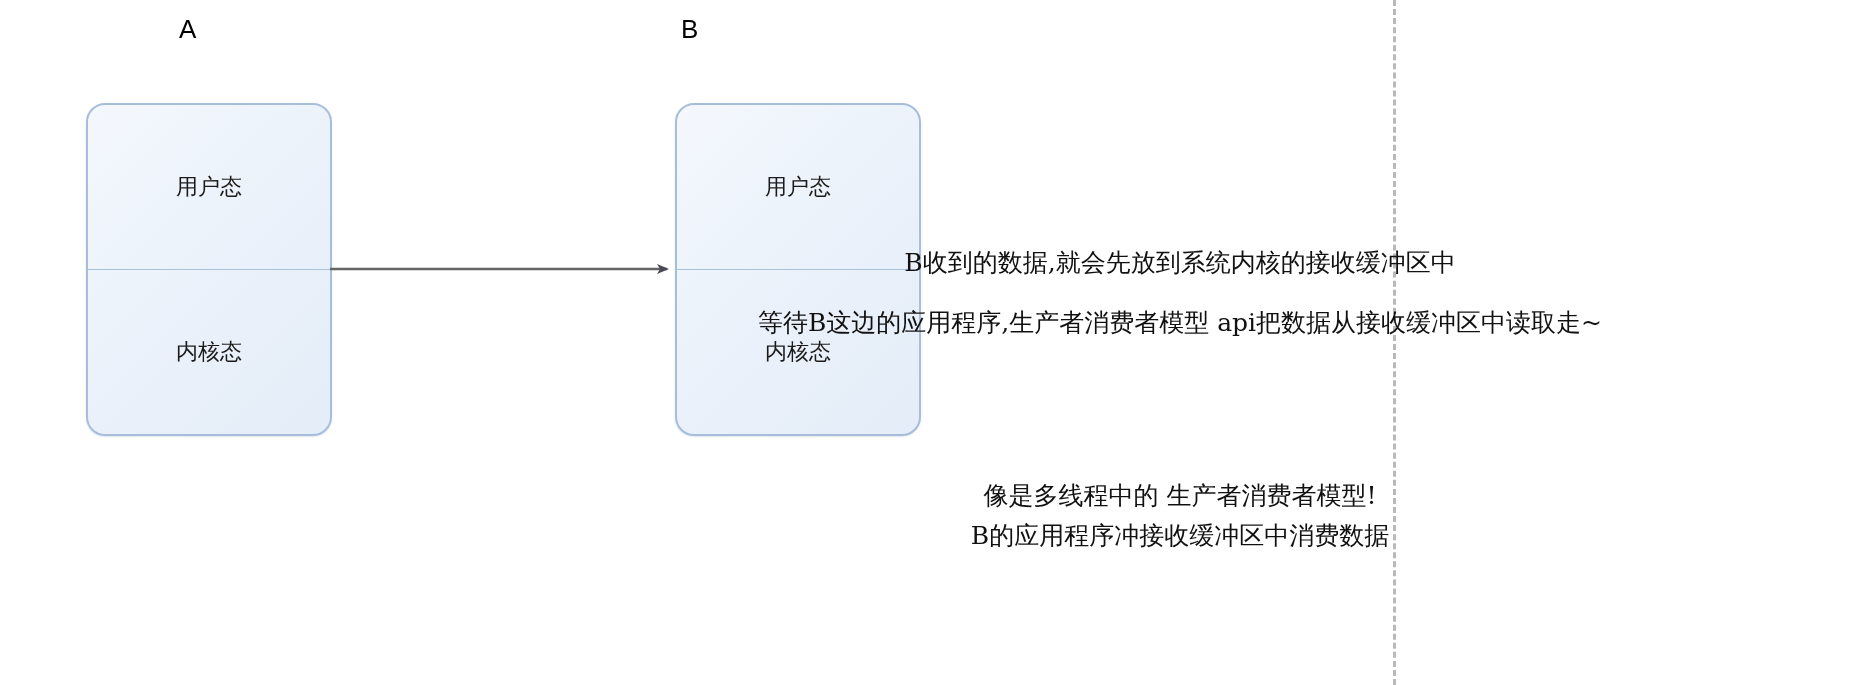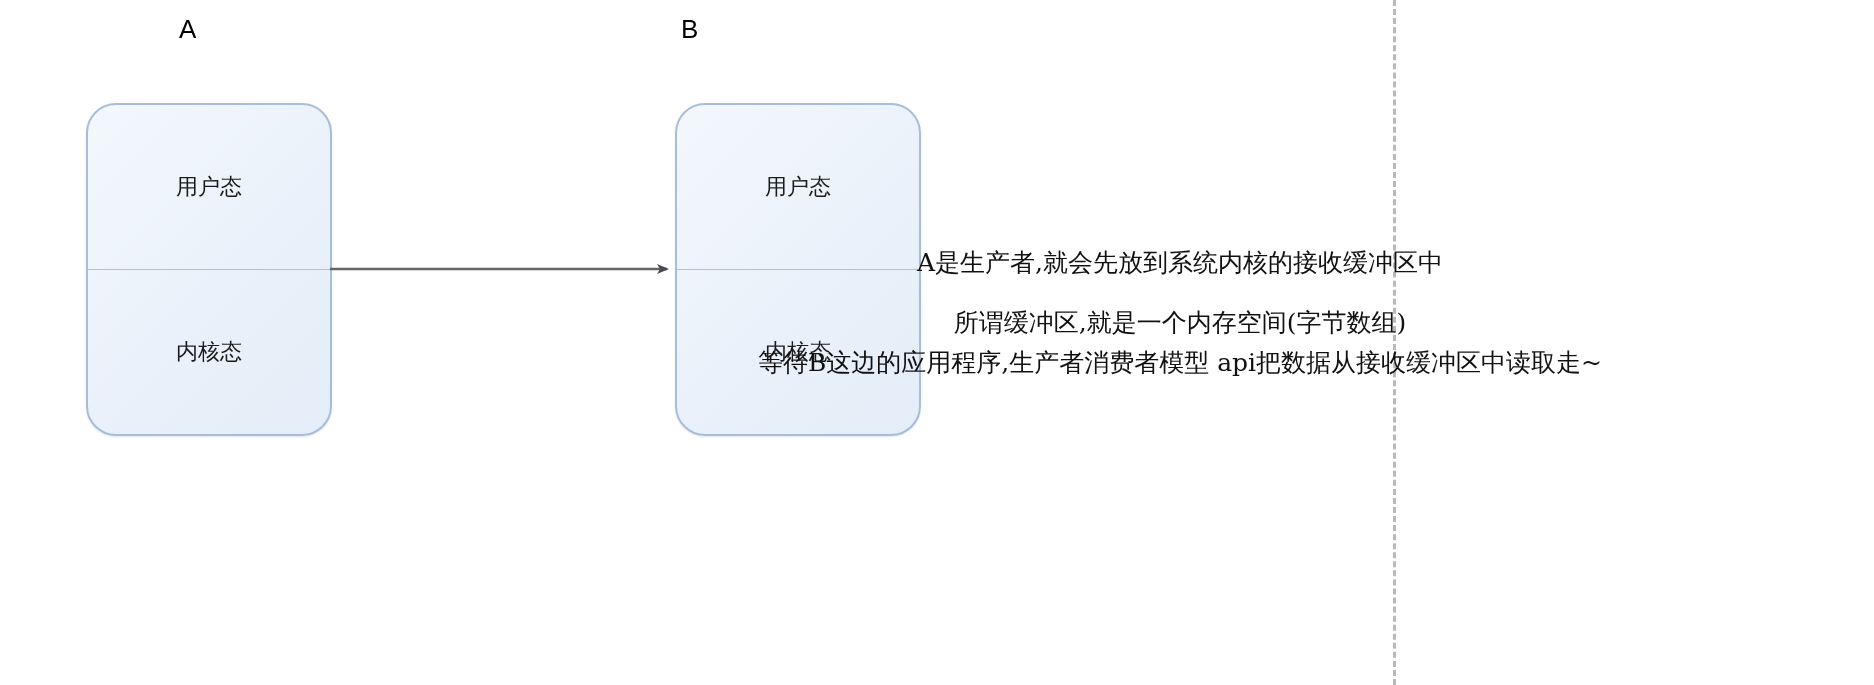--- a/index.html
+++ b/index.html
@@ -35,21 +35,21 @@
     color: #000000;
     text-align: center;
     width: 60px;
     letter-spacing: 0.5px;
   }
   .host-box {
     position: absolute;
     width: 246px;
     height: 333px;
     border: 2px solid #a6bddb;
-    border-radius: 30px;
+    border-radius: 19px;
     background: linear-gradient(135deg, #f4f8fd 0%, #eaf1fa 55%, #e4edf8 100%);
     box-sizing: border-box;
     box-shadow: 0 1px 2px rgba(120,140,170,0.22);
     overflow: hidden;
   }
   .host-half {
     position: relative;
     height: 50%;
     display: flex;
     align-items: center;
@@ -116,24 +116,25 @@
   <svg class="arrow-svg" style="left:330px; top:252px;" width="350" height="40" viewBox="0 0 350 40">
     <defs>
       <marker id="arrowHead" markerWidth="12" markerHeight="12" refX="10" refY="5" orient="auto" markerUnits="userSpaceOnUse">
         <path d="M0,0 L12,5 L0,10 L3,5 Z" fill="#4a4a55"></path>
       </marker>
     </defs>
     <line x1="0" y1="17" x2="337" y2="17" stroke="#666666" stroke-width="2.6" marker-end="url(#arrowHead)"></line>
   </svg>
 
   <div class="note-block" style="left:780px; top:243px; width:800px;">
-    <div class="note-line">A是生产者,就会先放到系统内核的接收缓冲区中</div>
+    <div class="note-line">B收到的数据,就会先放到系统内核的接收缓冲区中</div>
   </div>
 
   <div class="note-block" style="left:700px; top:303px; width:960px;">
-    <div class="note-line">所谓缓冲区,就是一个内存空间(字节数组)</div>
     <div class="note-line">等待B这边的应用程序,生产者消费者模型 api把数据从接收缓冲区中读取走~</div>
   </div>
 
   <div class="note-block" style="left:780px; top:476px; width:800px;">
+    <div class="note-line">像是多线程中的 生产者消费者模型!</div>
+    <div class="note-line">B的应用程序冲接收缓冲区中消费数据</div>
   </div>
 
 </div>
 
 </body></html>

